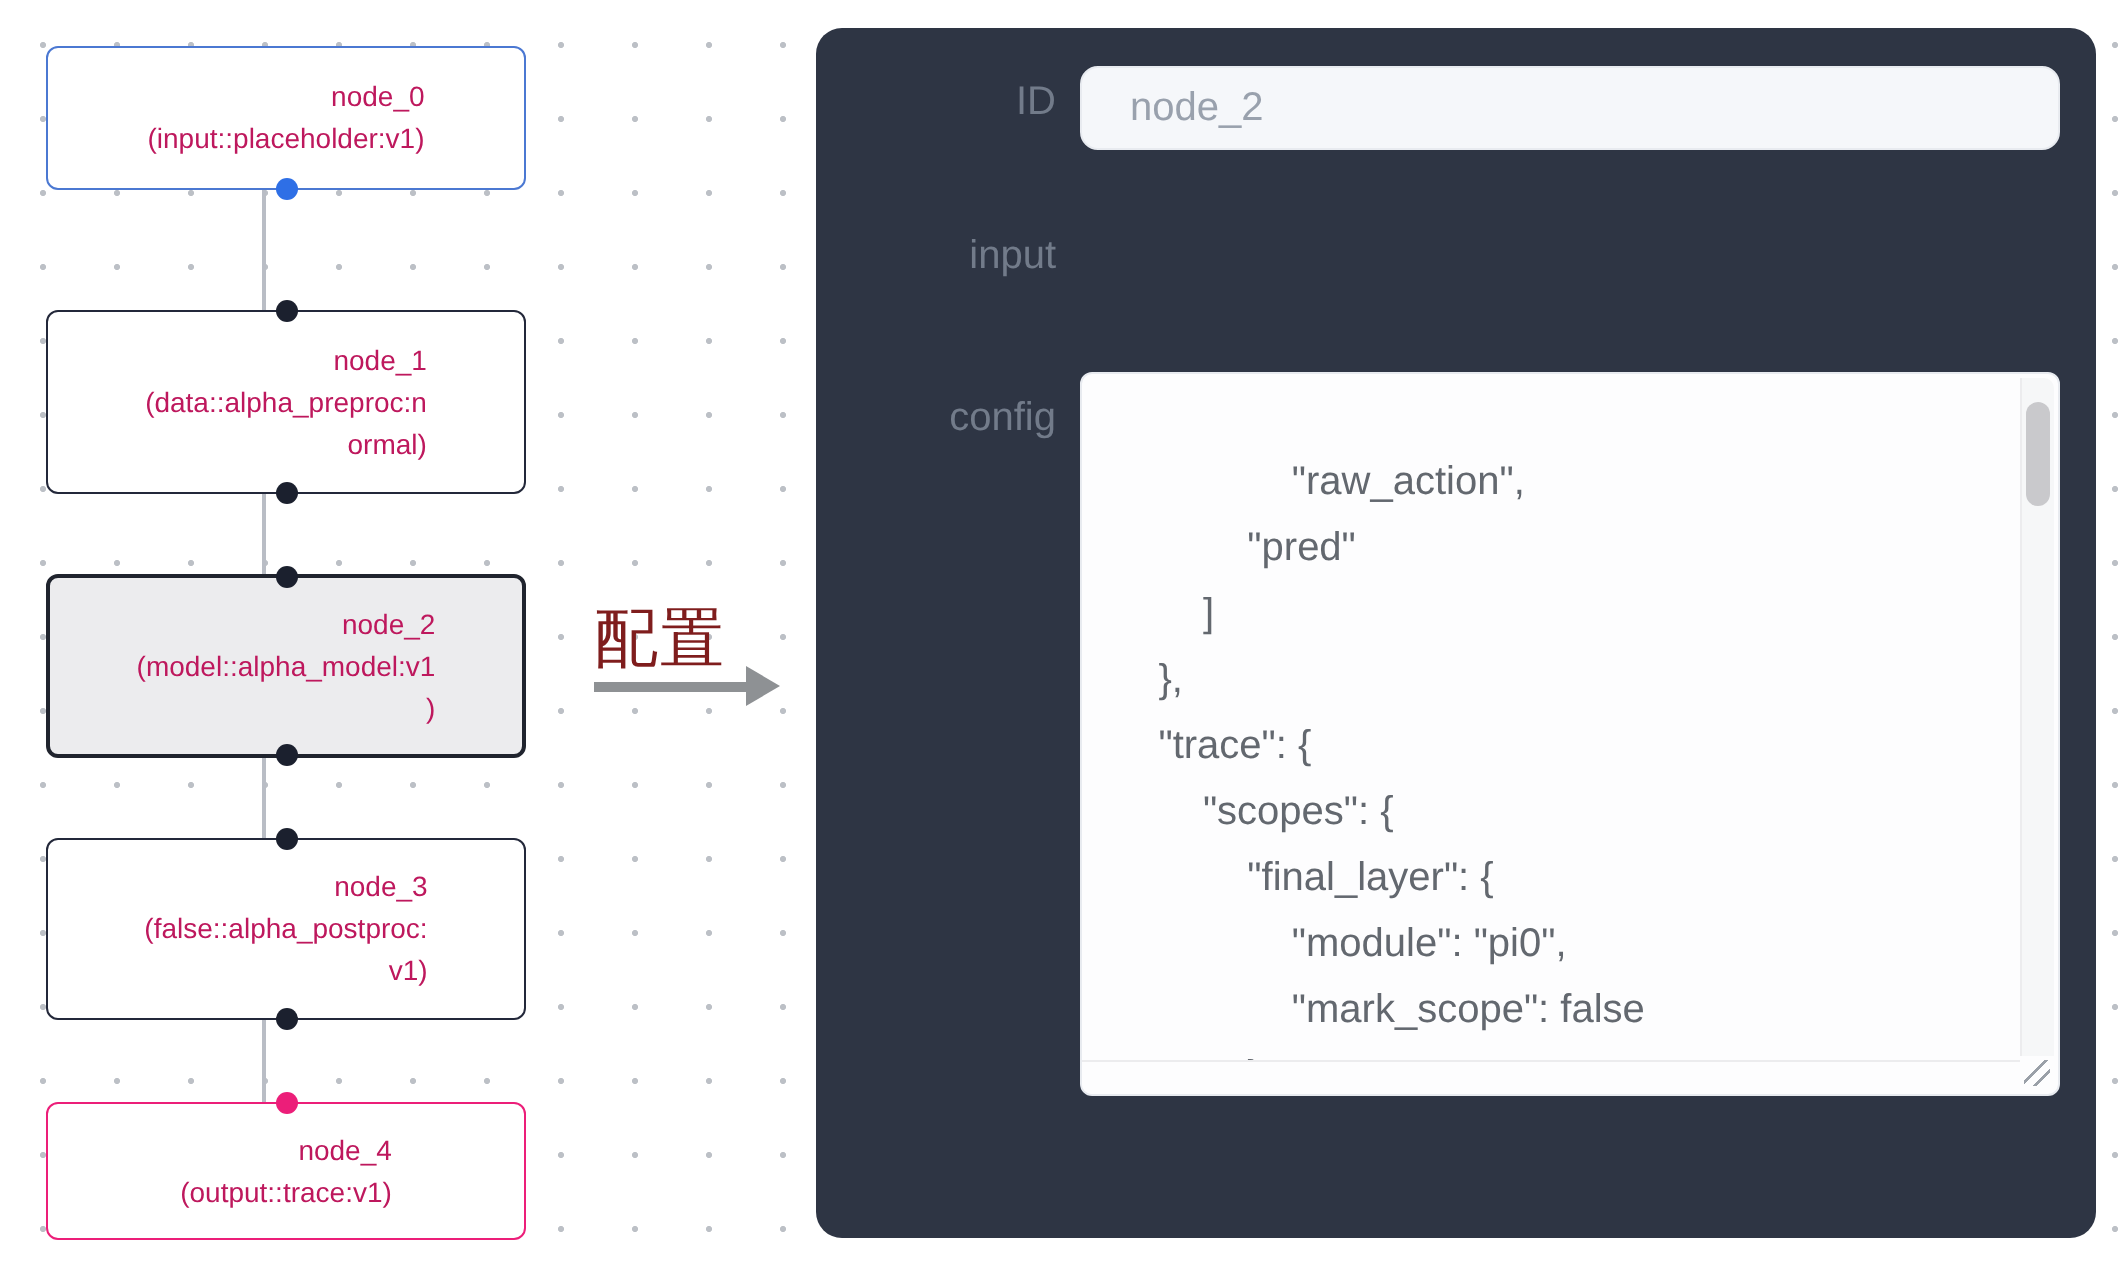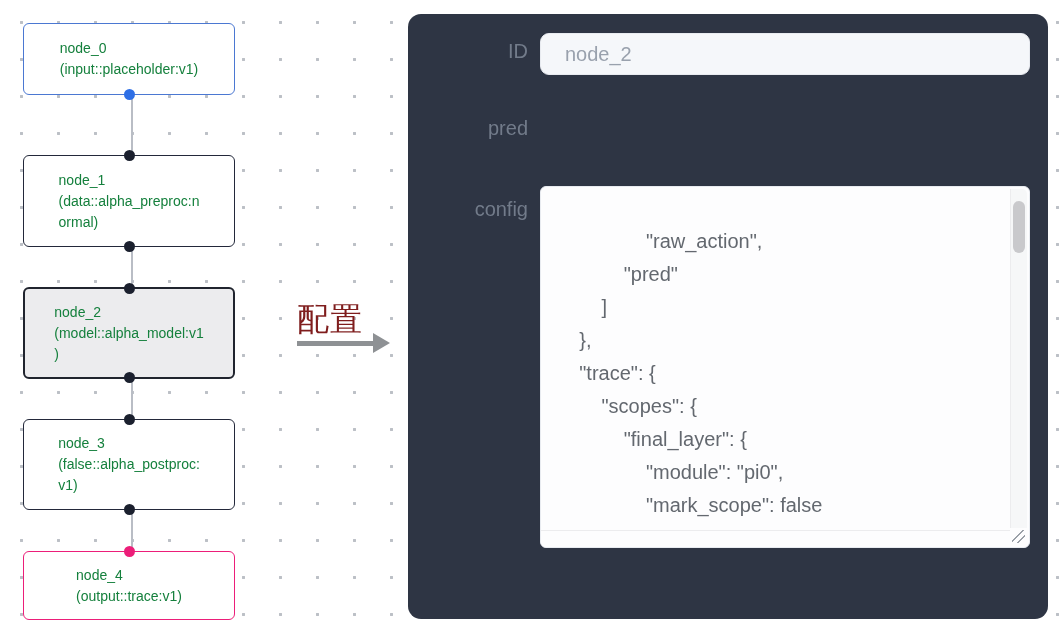--- a/index.html
+++ b/index.html
@@ -9,24 +9,24 @@
     background-color:#ffffff;
     background-image: radial-gradient(circle, #bcc0c6 1.4px, transparent 1.6px);
     background-size: 37px 37px;
     background-position: 3px 4px;
     font-family:"Liberation Sans", sans-serif;
   }
 
   
   .canvas { position:absolute; left:0; top:0; width:408px; height:643px; }
   .node {
-    position:absolute; left:23px; width:212px;
+    position:absolute; left:23px; width:240px;
     background:#ffffff; border:1.5px solid #23283a; border-radius:6px;
     display:flex; align-items:center; justify-content:center;
-    text-align:left; font-size:14px; line-height:21px; color:#15803d;
+    text-align:right; font-size:14px; line-height:21px; color:#be185d;
     white-space:pre-line; z-index:2;
   }
   .node.blue  { border-color:#4b78d2; }
   .node.pink  { border-color:#ec1e79; }
   .node.selected { background:#ececee; border-width:2px; border-color:#20242e; }
   .port {
     position:absolute; left:50%; width:11px; height:11px; margin-left:-5.5px;
     border-radius:50%; background:#1b202e; z-index:3;
   }
   .port.top    { top:-6px; }
@@ -144,21 +144,21 @@
 
 <div class="transition-label">配置</div>
 <div class="arrow-shaft"></div>
 <div class="arrow-head"></div>
 
 <div class="panel">
 
   <div class="f-label" style="top:26px;">ID</div>
   <input class="f-input" style="top: 19px;" type="text" value="node_2">
 
-  <div class="f-label" style="top:103px;">pred</div>
+  <div class="f-label" style="top:103px;">input</div>
 
   <div class="f-label" style="top:184px;padding-left:28px;">config</div>
   <div class="config-box">
     <span>            "raw_action",
             "pred"
         ]
     },
     "trace": {
         "scopes": {
             "final_layer": {

